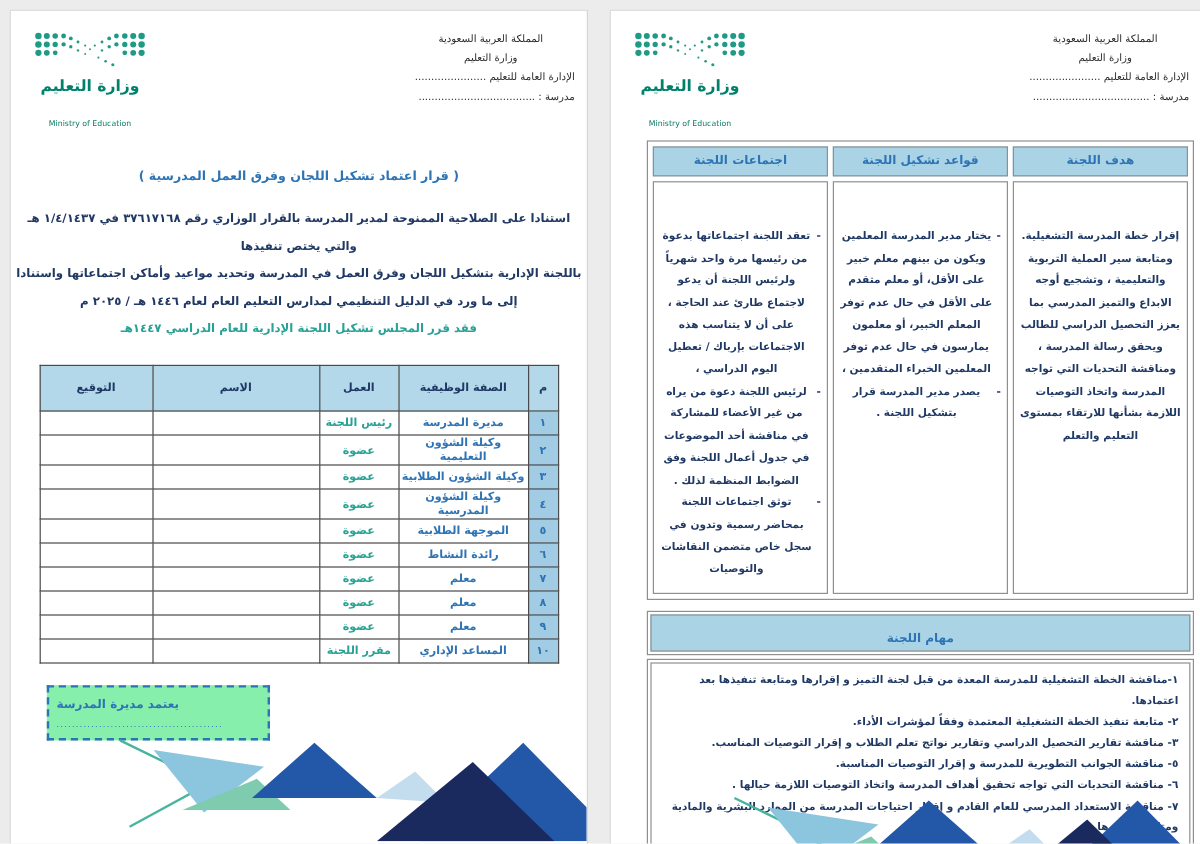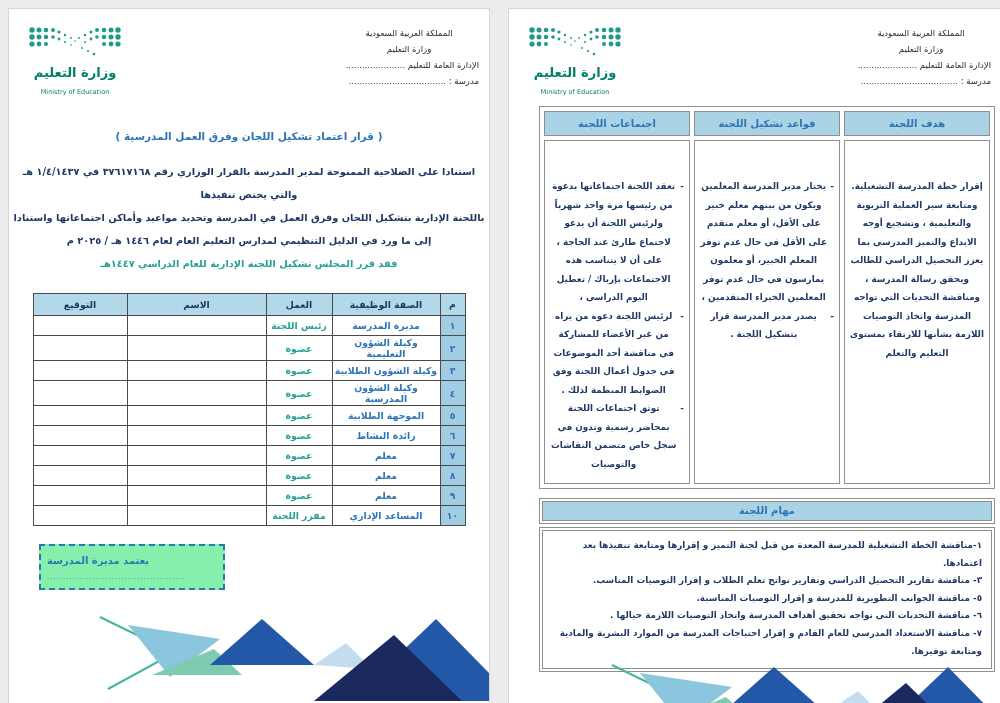--- a/index.html
+++ b/index.html
@@ -16,32 +16,32 @@
   .page2{left:508px;width:494px;}
 
   
   .hdr{display:flex;justify-content:space-between;align-items:flex-start;
        margin:16px 10px 0 14px;}
   .hdr-text{width:168px;font-size:8.5px;font-weight:normal;color:#2b2b2b;
             line-height:16px;text-align:right;}
   .hdr-text .c{text-align:center;padding-left:28px;}
   .logo{width:104px;text-align:center;margin-right:6px;}
   .logo-ar{font-size:13px;font-weight:bold;color:#00816b;margin-top:2px;letter-spacing:1px;}
-  .logo-en{font-size:6.5px;color:#0a7d68;margin-top:8px;text-align:center;}
+  .logo-en{font-size:6.5px;color:#0a7d68;margin-top:19px;text-align:center;}
 
   
   .title{margin-top:34px;text-align:center;font-size:10.5px;font-weight:bold;color:#2e74b5;}
   .para{margin-top:18px;text-align:center;font-size:9.8px;font-weight:bold;
         color:#1f3864;line-height:23px;padding:0 4px;}
   .decision{margin-top:6px;text-align:center;font-size:9.8px;font-weight:bold;color:#28a296;}
   table.mtable{margin:24px auto 0;border-collapse:collapse;width:432px;
                font-size:9.3px;font-weight:bold;table-layout:fixed;}
   table.mtable th,table.mtable td{border:1px solid #4a4a4a;height:20px;
                text-align:center;padding:1px 2px;box-sizing:border-box;}
-  table.mtable th{background:#b2d8e9;color:#1f3864;height:22px;}
+  table.mtable th{background:#b2d8e9;color:#1f3864;height:38px;}
   td.numcell{background:#a2cbe4;color:#2e74b5;}
   td.rolecell{color:#2e74b5;}
   td.workcell{color:#28a296;}
   .col-m{width:25px;}.col-role{width:108px;}.col-work{width:66px;}
   .col-name{width:139px;}.col-sign{width:94px;}
   .sig{width:186px;box-sizing:border-box;margin:18px auto 4px 30px;
        background:#86efac;border:2px dashed #2e74b5;padding:9px 6px 7px;
        text-align:left;}
   .sig-label{font-size:10px;font-weight:bold;color:#2e74b5;}
   .sig-dots{font-size:7px;color:#2e74b5;letter-spacing:1px;margin-top:7px;}
@@ -55,21 +55,21 @@
              font-size:8.8px;font-weight:bold;color:#1f3864;line-height:18.5px;
              padding:10px 5px;text-align:center;}
   .bullet{display:flex;gap:3px;align-items:flex-start;}
   .bullet .dash{color:#1f3864;flex:0 0 auto;}
   .bullet .bt{flex:1;text-align:center;}
   .tasks{margin:9px 6px 0 auto;width:456px;box-sizing:border-box;}
   .dbl{border:1px solid #8f8f8f;padding:2px;background:#fff;box-sizing:border-box;}
   .dbl+.dbl{margin-top:3px;}
   .dbl .inner{border:1px solid #8f8f8f;box-sizing:border-box;}
   .tasks-hdr .inner{background:#aad4e6;color:#2e74b5;font-size:10px;font-weight:bold;
-             text-align:center;padding:3px 0 4px;}
+             text-align:center;padding:14px 0 4px;}
   .tasks-body .inner{padding:6px 9px 8px;font-size:8.8px;font-weight:bold;
              color:#1f3864;line-height:17.6px;text-align:right;}
 
   
   .deco{position:absolute;right:0;width:397px;height:90px;}
   .page1 .deco{top:602px;}
   .page2 .deco{top:650px;}
 </style>
 </head>
 <body>
@@ -332,20 +332,21 @@
     </tbody>
       </table>
 
     <div class="tasks">
       <div class="dbl tasks-hdr">
         <div class="inner">مهام اللجنة</div>
       </div>
       <div class="dbl tasks-body">
         <div class="inner">
           <div>١-مناقشة الخطة التشغيلية للمدرسة المعدة من قبل لجنة التميز و إقرارها ومتابعة تنفيذها بعد اعتمادها.</div>
+          <div>٢- متابعة تنفيذ الخطة التشغيلية المعتمدة وفقاً لمؤشرات الأداء.</div>
           <div>٣- مناقشة تقارير التحصيل الدراسي وتقارير نواتج تعلم الطلاب و إقرار التوصيات المناسب.</div>
           <div>٥- مناقشة الجوانب التطويرية للمدرسة و إقرار التوصيات المناسبة.</div>
           <div>٦- مناقشة التحديات التي تواجه تحقيق أهداف المدرسة واتخاذ التوصيات اللازمة حيالها .</div>
           <div>٧- مناقشة الاستعداد المدرسي للعام القادم و إقرار احتياجات المدرسة من الموارد البشرية والمادية ومتابعة توفيرها.</div>
 
         </div>
       </div>
     </div>
 
     <svg class="deco" viewBox="0 0 397 90" preserveAspectRatio="none">

